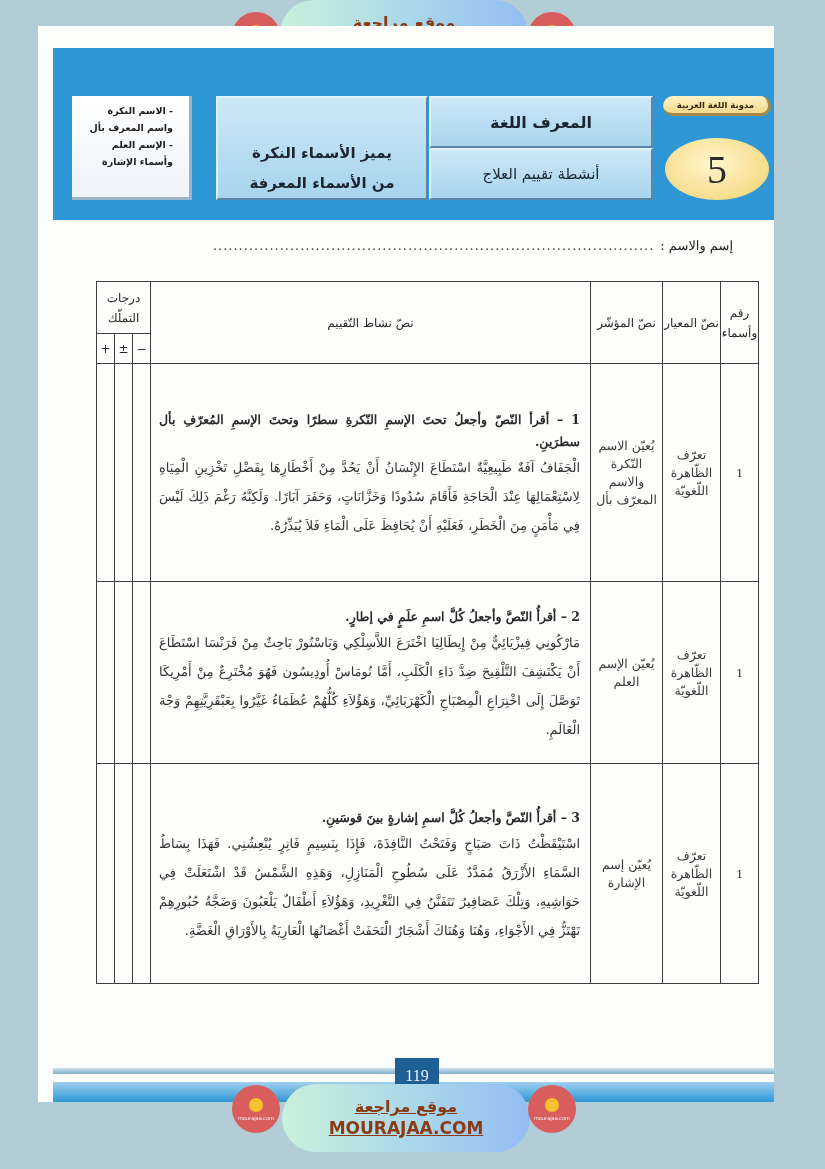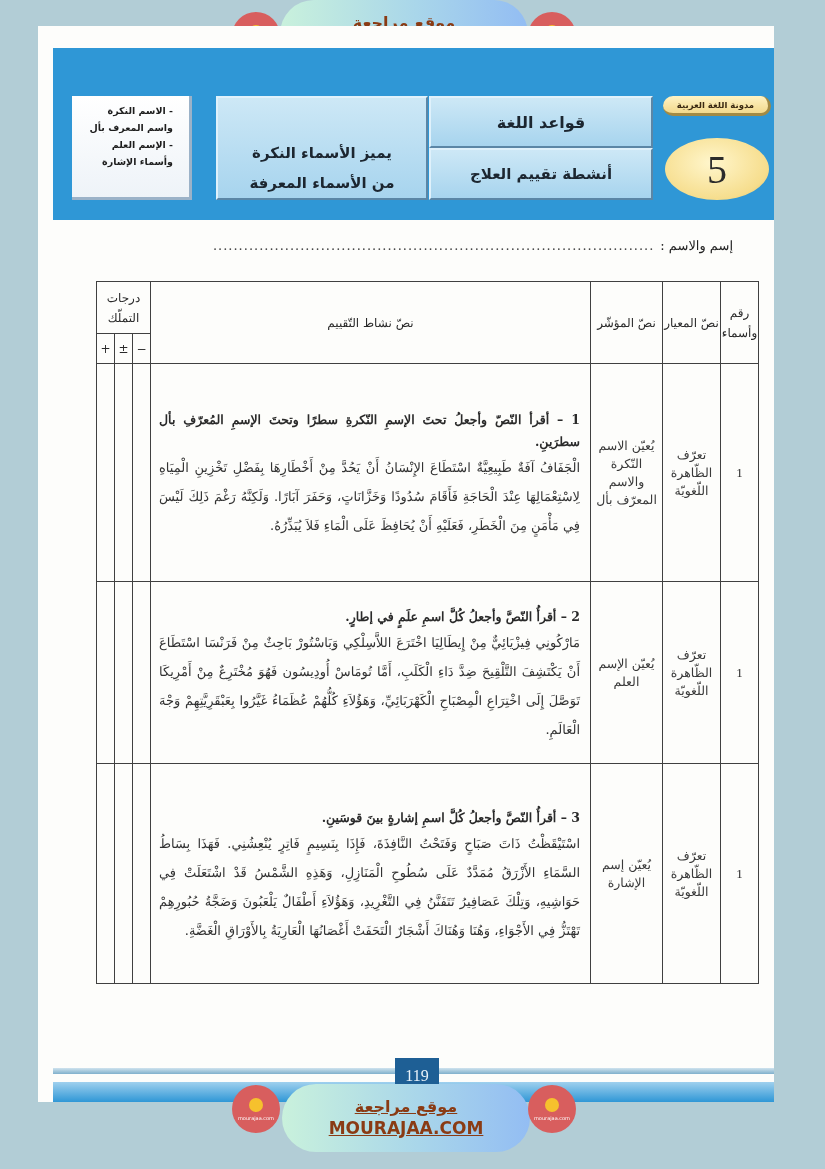--- a/index.html
+++ b/index.html
@@ -38,21 +38,21 @@
     background: linear-gradient(180deg,#cde8f6,#a7d4ee);
     border: 2px solid #dff1fb; border-bottom-color:#5b86a6; border-right-color:#5b86a6;
     display:flex; align-items:center; justify-content:center;
     font-family: "DejaVu Sans", sans-serif; font-weight: bold; font-size: 16px; color:#1c2630;
   }
   .activity {
     position: absolute; left: 391px; top: 122px; width: 224px; height: 52px;
     background: linear-gradient(180deg,#cde8f6,#a7d4ee);
     border: 2px solid #dff1fb; border-bottom-color:#5b86a6; border-right-color:#5b86a6;
     display:flex; align-items:center; justify-content:center;
-    font-family: "DejaVu Sans", sans-serif; font-weight: bold; font-size: 15px; color:#1c2630;
+    font-family: "DejaVu Sans", sans-serif; font-weight: normal; font-size: 15px; color:#1c2630;
   }
   .blog-tag {
     position: absolute; left: 625px; top: 70px; width: 108px; height: 20px;
     background: linear-gradient(180deg,#fff3c4,#f2d98c);
     border-right: 3px solid #a28a44; border-bottom: 3px solid #a28a44;
     display:flex; align-items:center; justify-content:center;
     font-family: "DejaVu Sans", sans-serif; font-weight: bold; font-size: 8.5px; color:#3b2a12;border-radius:10px;
   }
   .unit-oval {
     position: absolute; left: 627px; top: 112px; width: 104px; height: 62px;
@@ -144,21 +144,21 @@
   <div class="topics">
     <div>- الاسم النكرة واسم المعرف بأل</div>
     <div>- الإسم العلم وأسماء الإشارة</div>
   </div>
 
   <div class="objective">
     <div>يميز الأسماء النكرة</div>
     <div>من الأسماء المعرفة</div>
   </div>
 
-  <div class="subject">قواعد اللغة</div>
+  <div class="subject">المعرف اللغة</div>
   <div class="activity">أنشطة تقييم العلاج</div>
 
   <div class="blog-tag">مدونة اللغة العربية</div>
   <div class="unit-oval">5</div>
 
   <div class="student">
     <span>إسم والاسم :</span>
     <span class="dots">......................................................................................</span>
   </div>
 

